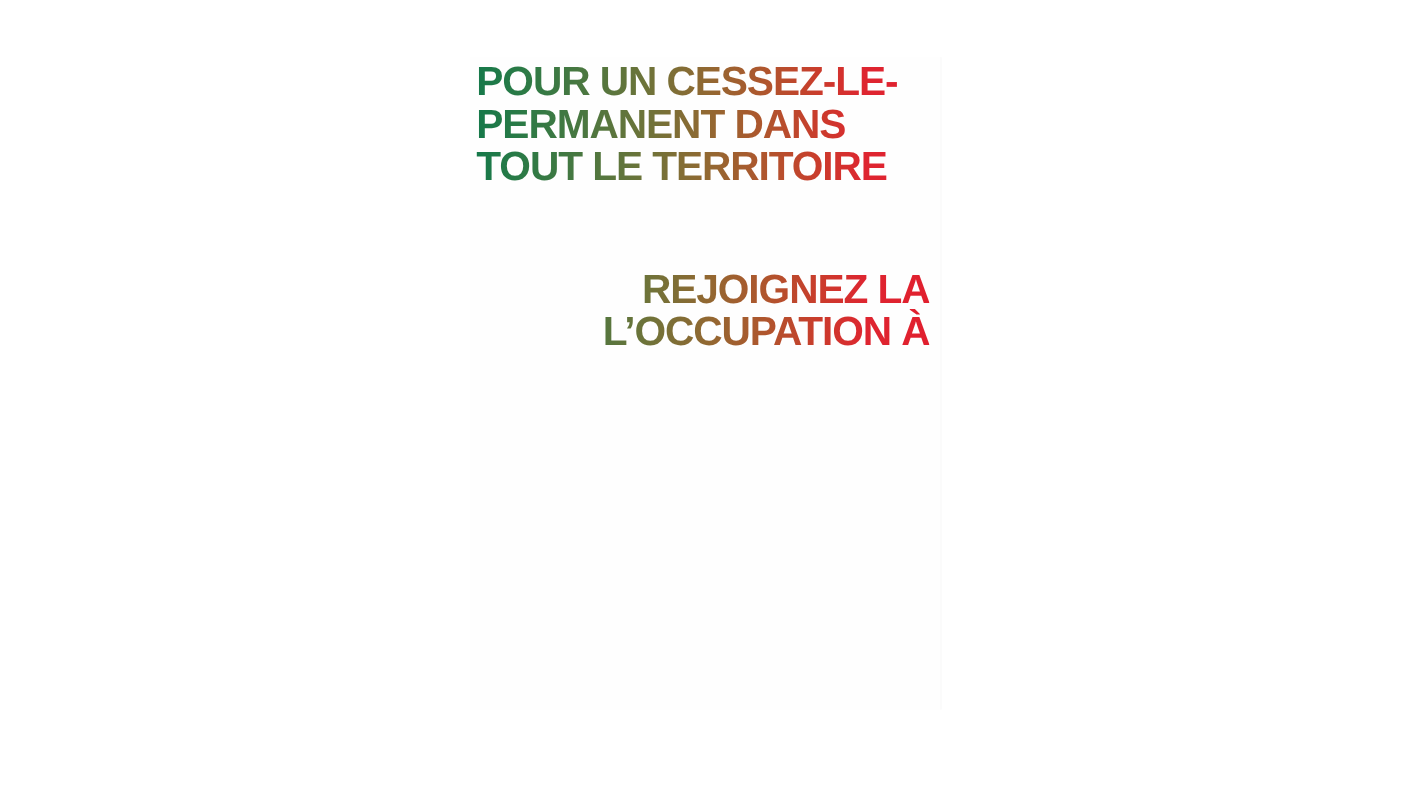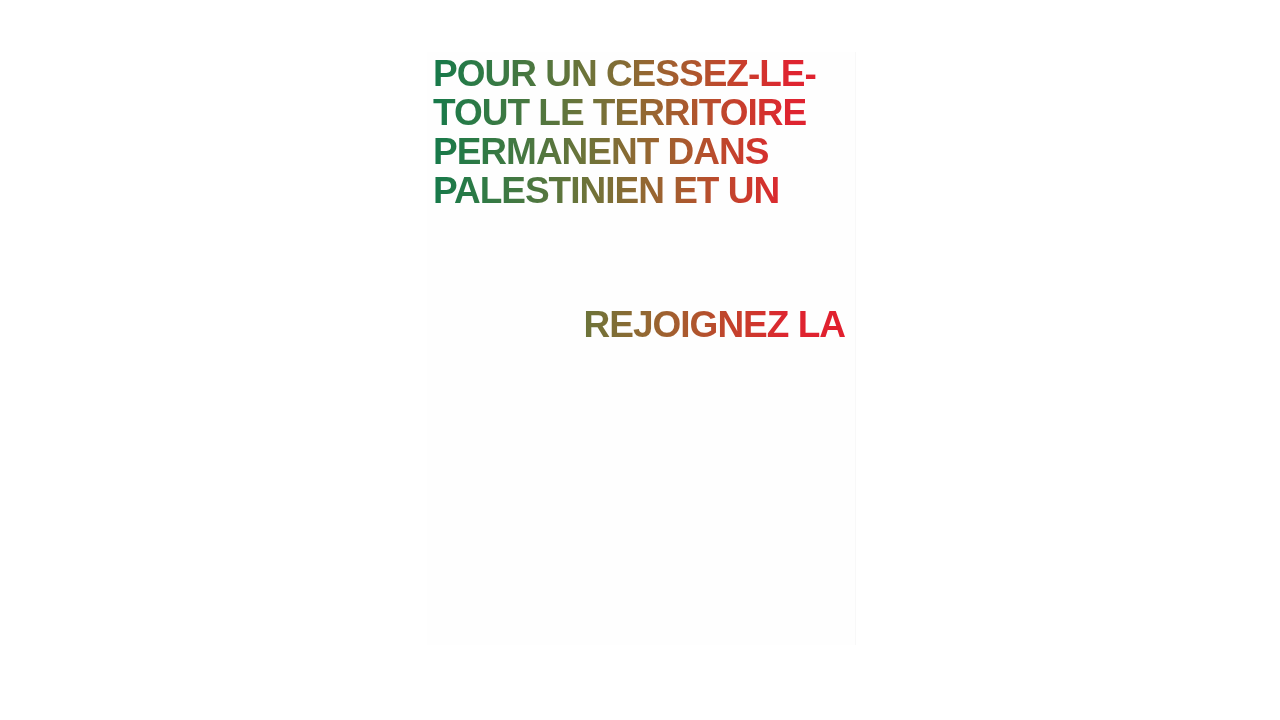--- a/index.html
+++ b/index.html
@@ -56,39 +56,39 @@
       background-clip: text;
       color: transparent;
       -webkit-text-fill-color: transparent;
     }
   }
   .block-statement {
     text-align: left;
   }
   .block-call {
     text-align: right;
-    margin-top: 95px;
+    margin-top: 72px;
   }
   .line {
     white-space: nowrap;
   }
 </style>
 </head>
 <body>
 
 <div class="canvas">
   <div class="text-frame"></div>
 
   <div class="gradient-text">
 
     <div class="block-statement">
       <div class="line">POUR UN CESSEZ-LE-</div>
+      <div class="line">PERMANENT DANS</div>
       <div class="line">TOUT LE TERRITOIRE</div>
-      <div class="line">PERMANENT DANS</div>
-      <div class="line">PALESTINIEN ET UN</div>
     </div>
 
     <div class="block-call">
       <div class="line">REJOIGNEZ LA</div>
+      <div class="line">L’OCCUPATION À</div>
     </div>
 
   </div>
 </div>
 
 </body></html>

